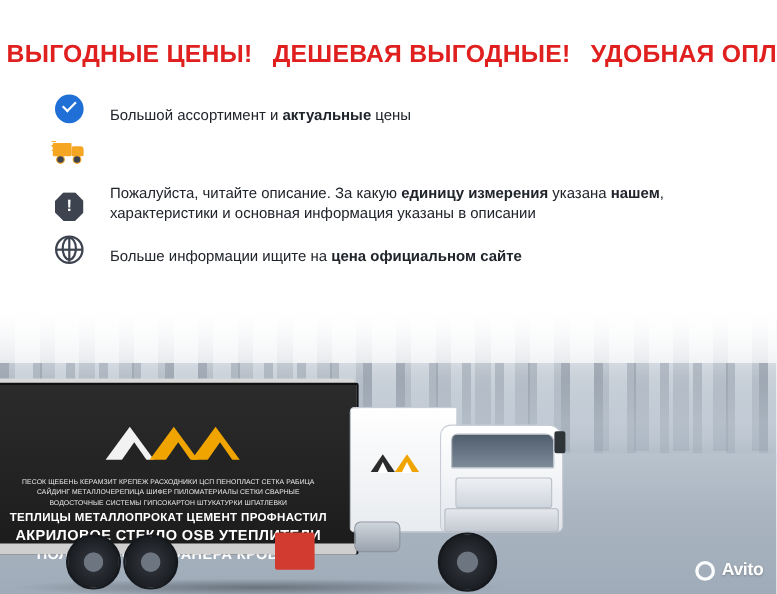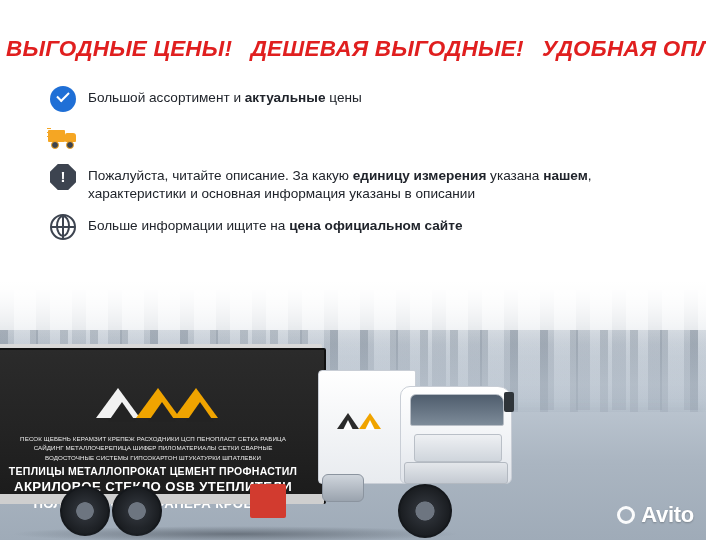--- a/index.html
+++ b/index.html
@@ -81,34 +81,35 @@
     left: 0;
     top: 36px;
     width: 706px;
     text-align: center;
     color: #e01f1f;
     font-size: 22.5px;
     font-weight: bold;
     letter-spacing: 0.2px;
     white-space: nowrap;
   }
-  .headline span { margin: 0 6px; font-style: italic; }
+  .headline span { margin: 0 6px; }
 
   
   .features {
     position: absolute;
     left: 46px;
     top: 84px;
     width: 640px;
   }
   .feature {
     display: flex;
-    align-items: flex-start;
+    align-items: flex-end;
     margin-bottom: 9px;
     min-height: 30px;
+    gap: 12px;
   }
   .feature .ico {
     flex: 0 0 34px;
     width: 34px;
     height: 30px;
     display: flex;
     align-items: center;
     justify-content: center;
     margin-right: 8px;
   }
@@ -450,21 +451,21 @@
   }
 
   
   .watermark {
     position: absolute;
     right: 12px;
     bottom: 12px;
     display: flex;
     align-items: center;
     color: #ffffff;
-    font-size: 22px;
+    font-size: 16px;
     font-weight: bold;
     letter-spacing: -0.3px;
     text-shadow: 0 1px 2px rgba(0,0,0,0.25);
   }
   .watermark .ring {
     width: 18px; height: 18px;
     border-radius: 50%;
     border: 3px solid #ffffff;
     margin-right: 6px;
     box-sizing: border-box;

